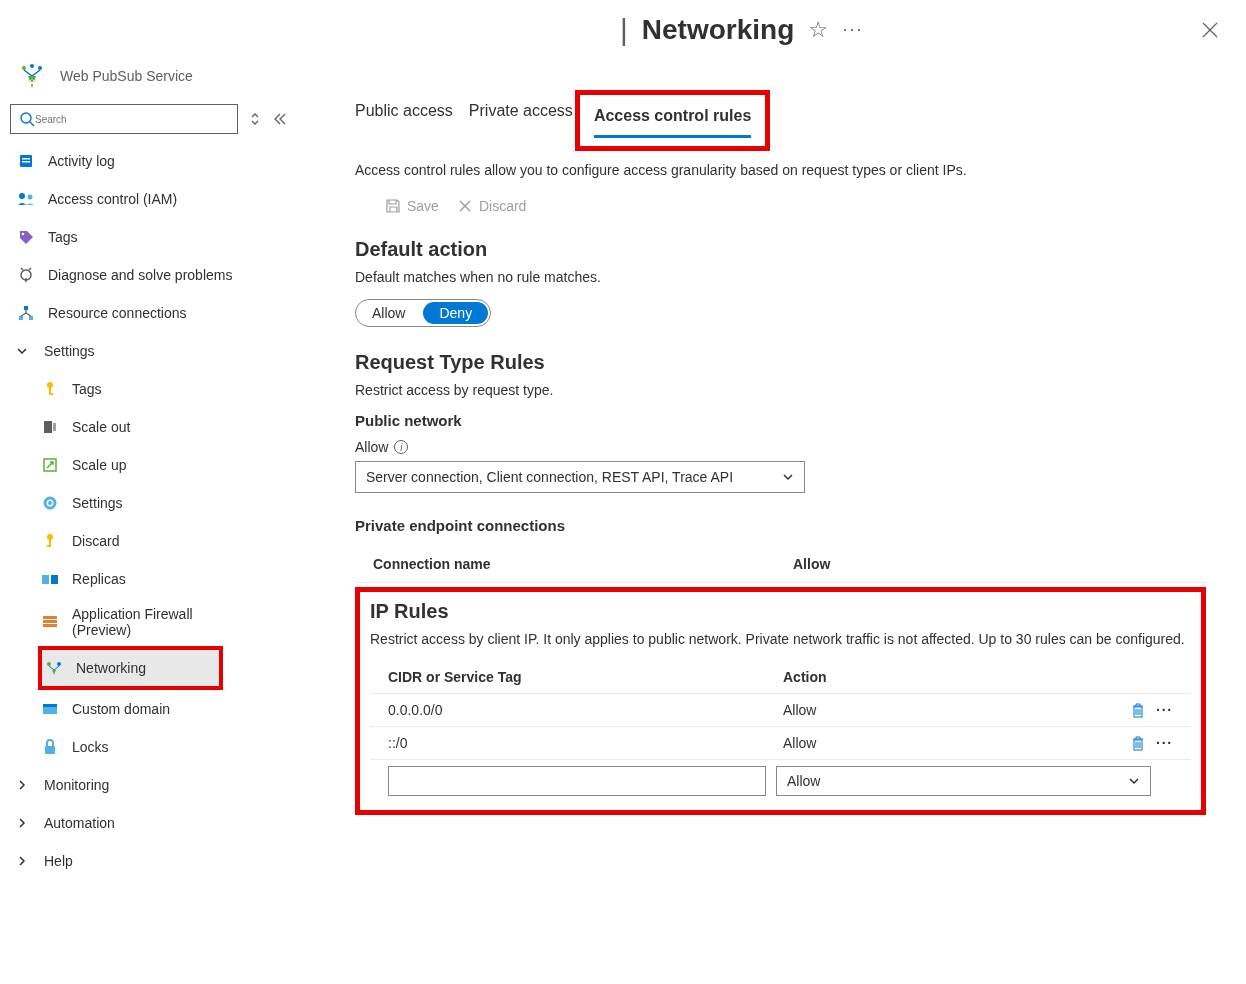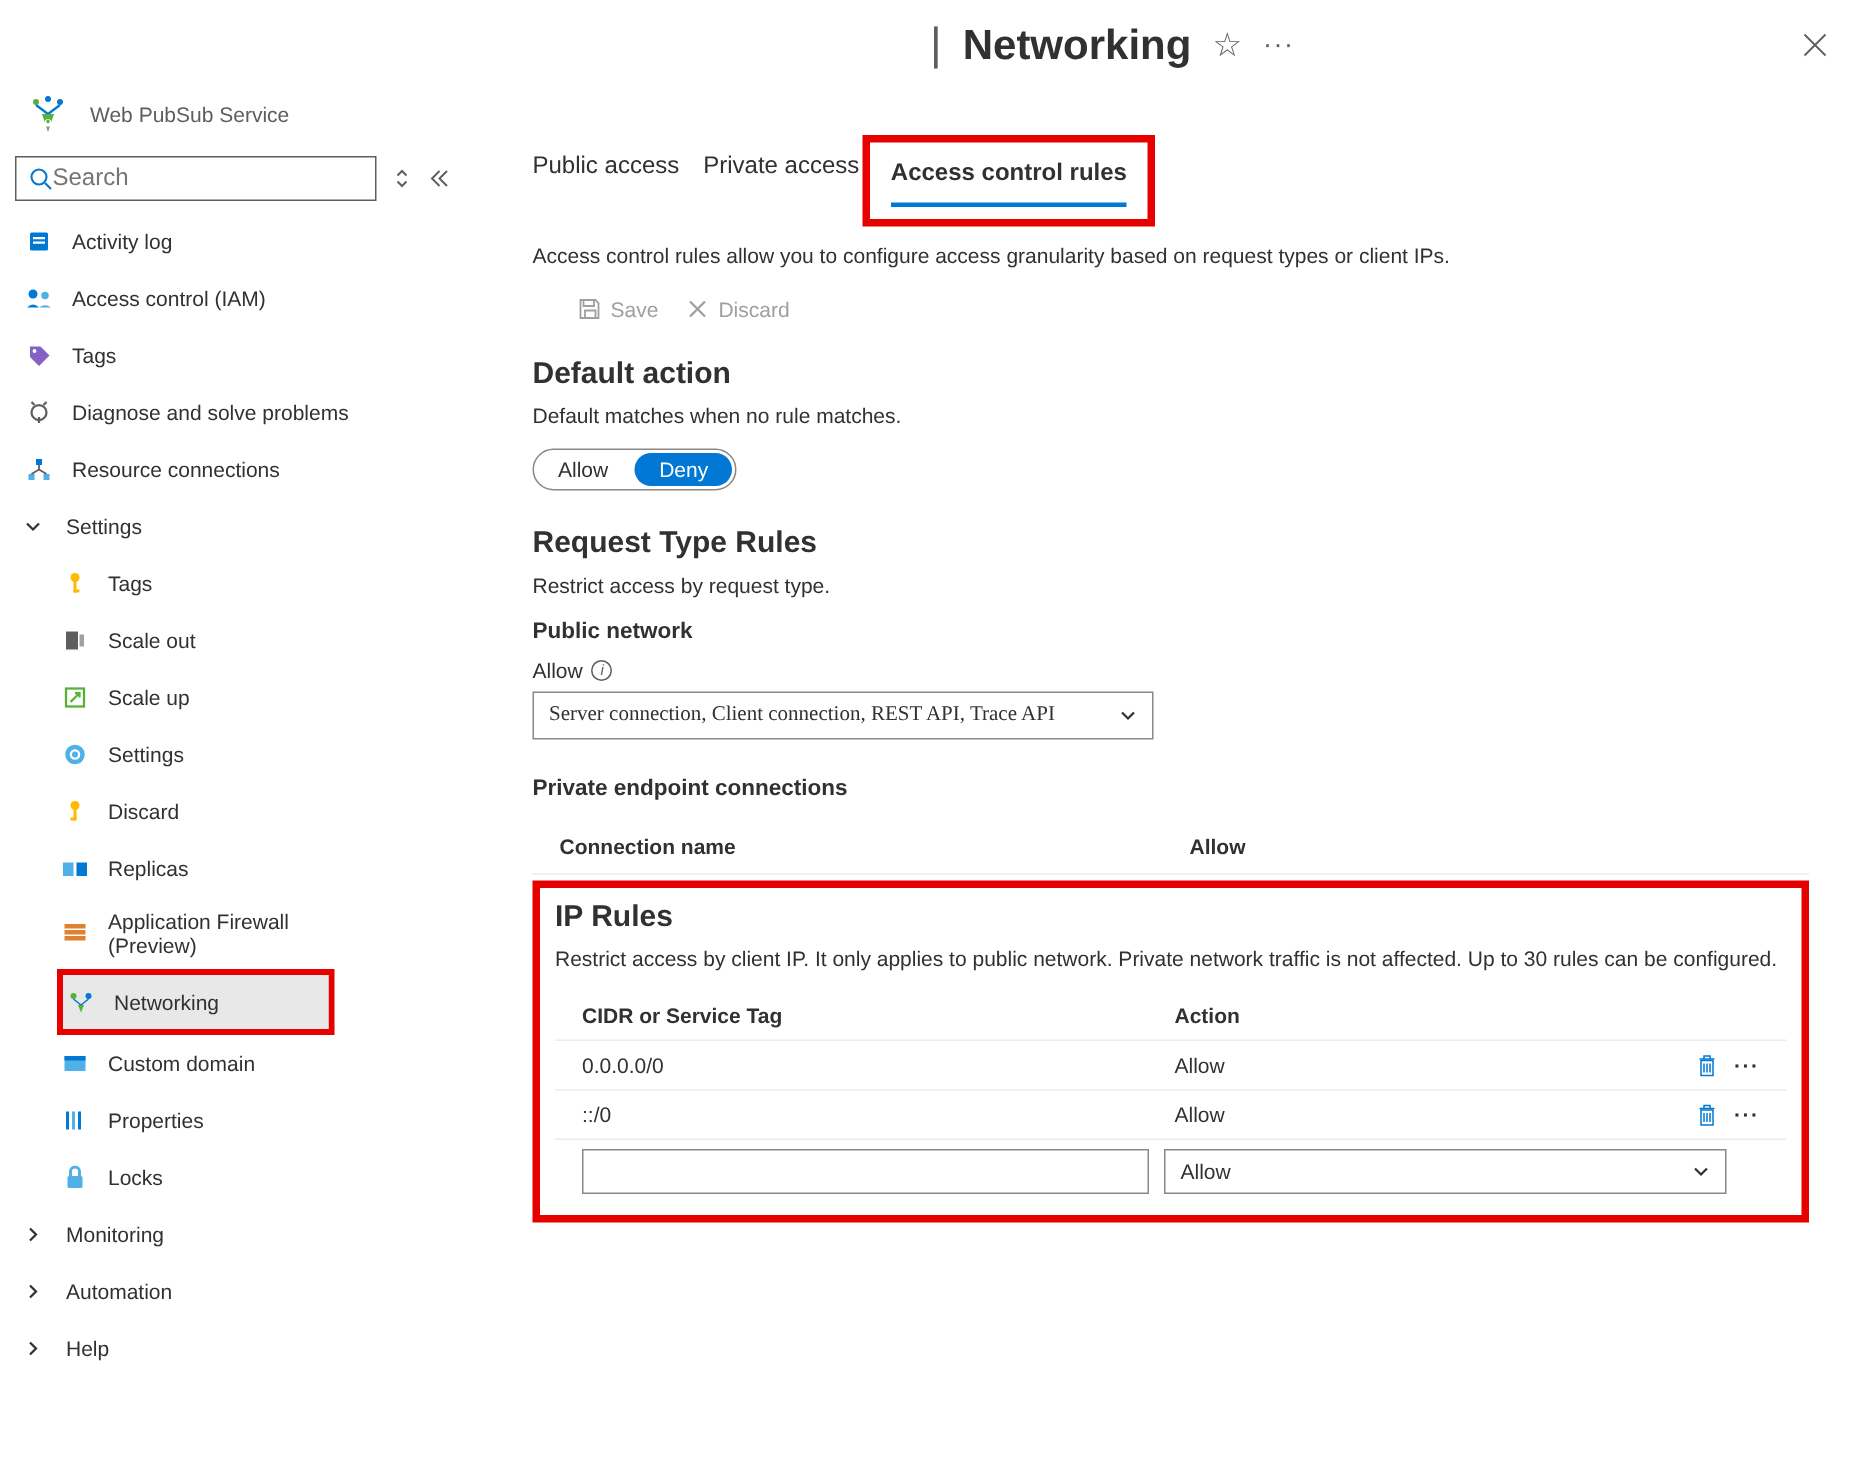--- a/index.html
+++ b/index.html
@@ -14,21 +14,21 @@
     .topbar .dots { font-size: 18px; color: #605e5c; cursor: pointer; letter-spacing: 1px;}
     .topbar .close { margin-left: auto; font-size: 18px; color: #605e5c; cursor: pointer; padding: 8px;}
 
     .body { display: flex; flex: 1; overflow: hidden; }
     .sidebar { width: 315px; padding: 0 0 0 10px; flex-shrink: 0;}
     .sidebar-header { display: flex; align-items: center; gap: 12px; padding: 0 0 12px 6px; }
     .sidebar-header .brand-text { color: #605e5c; font-size: 14px;}
     .brand-icon { width: 32px; height: 32px; display: flex; align-items: center; justify-content: center; }
     .search-row { display: flex; align-items: center; gap: 12px; margin-bottom: 8px; padding-left: 0;}
     .search-box { display: flex; align-items: center; flex: 0 0 228px; border: 1px solid #605e5c; height: 30px; padding: 0 8px; }
-    .search-box input { border: none; outline: none; flex: 1; font-size: 16px; color: #323130; }
+    .search-box input { border: none; outline: none; flex: 1; font-size: 10px; color: #323130; }
     .search-box svg { flex-shrink: 0;}
     .updown { color: #605e5c; font-size: 14px; cursor: pointer;}
     .collapse { color: #605e5c; transform: rotate(0deg); cursor: pointer;}
 
     .nav-item { display: flex; align-items: center; gap: 12px; height: 38px; padding-left: 6px; cursor: pointer;}
     .nav-item.sub { padding-left: 30px; }
     .nav-item.selected { background: #e8e8e8; }
     .nav-item .chev { width: 16px; text-align: center; color: #323130;}
     .nav-item .icon-slot { width: 20px; display: flex; justify-content: center;}
     .nav-item .label { color: #323130; }
@@ -49,21 +49,21 @@
     .subdesc { color: #323130; margin-bottom: 14px;}
     .subhead { font-weight: 600; font-size: 15px; margin: 12px 0 10px 0;}
 
     .toggle-group { display: inline-flex; border: 1px solid #8a8886; border-radius: 18px; overflow: hidden; height: 28px;}
     .toggle-opt { padding: 0 16px; display: flex; align-items: center; cursor: pointer; font-size: 14px;}
     .toggle-opt.active { background: #0078d4; color: #fff; border-radius: 14px; margin: 2px;}
 
     .allow-label { display: flex; align-items: center; gap: 6px; margin: 10px 0 6px 0;}
     .allow-label .info { width: 14px; height: 14px; border: 1px solid #605e5c; border-radius: 50%; display: inline-flex; align-items: center; justify-content: center; font-size: 10px; color: #605e5c; font-style: italic;}
 
-    .select-box { border: 1px solid #8a8886; height: 32px; width: 414px; display: flex; align-items: center; padding: 0 10px; justify-content: space-between; cursor: pointer; font-family: Liberation Serif, serif;}
+    .select-box { border: 1px solid #8a8886; height: 32px; width: 450px; display: flex; align-items: center; padding: 0 10px; justify-content: space-between; cursor: pointer;}
     .select-box .chev-d { color: #323130;}
 
     .table-row-head { display: flex; padding: 12px 18px 10px 18px; border-bottom: 1px solid #edebe9; font-weight: 700;}
     .table-row-head .c1 { flex: 0 0 420px;}
     .table-row-head .c2 { flex: 1;}
 
     .ip-box { border: 5px solid #e60000; padding: 8px 10px 14px 10px; margin-top: 4px;}
     .ip-row { display: flex; align-items: center; padding: 8px 18px; border-bottom: 1px solid #edebe9;}
     .ip-row.head { font-weight: 600; border-bottom: 1px solid #edebe9;}
     .ip-row .c1 { flex: 0 0 395px;}
@@ -274,30 +274,20 @@
             <svg width="16" height="12">
               <rect x="1" y="1" width="14" height="10" fill="#50b0e8"></rect>
               <rect x="1" y="1" width="14" height="3" fill="#0078d4"></rect>
             </svg>
           </span>
         <span class="label">Custom domain</span>
       </div>
       <div class="nav-item sub">
         <span class="icon-slot">
             <svg width="14" height="16">
-              <rect x="1" y="2" width="2" height="12" fill="#0078d4"></rect>
-              <rect x="5" y="2" width="2" height="12" fill="#50b0e8"></rect>
-              <rect x="9" y="2" width="2" height="12" fill="#0078d4"></rect>
-            </svg>
-          </span>
-        <span class="label">Properties</span>
-      </div>
-      <div class="nav-item sub">
-        <span class="icon-slot">
-            <svg width="14" height="16">
               <rect x="2" y="7" width="10" height="8" rx="1" fill="#50b0e8"></rect>
               <path d="M4 7 L4 4 A3 3 0 0 1 10 4 L10 7" stroke="#50b0e8" stroke-width="2" fill="none"></path>
             </svg>
           </span>
         <span class="label">Locks</span>
       </div>
 
       <div class="nav-item">
         <span class="chev">
             <svg width="12" height="12">

